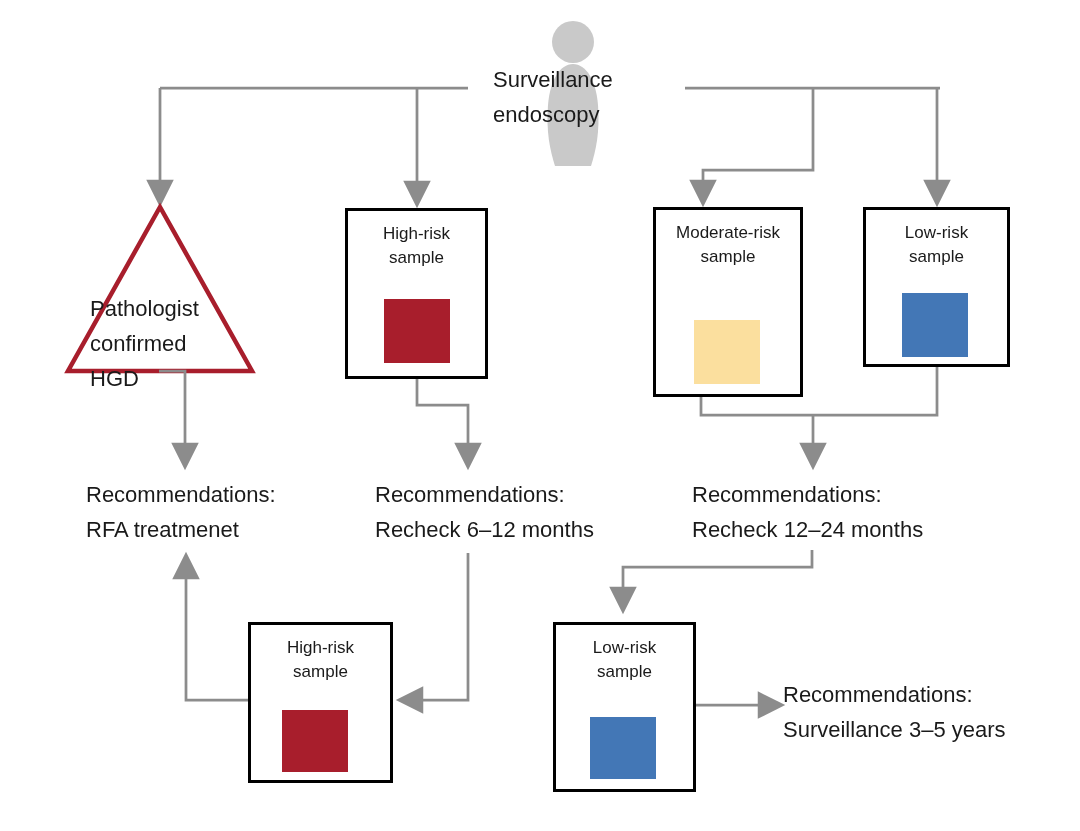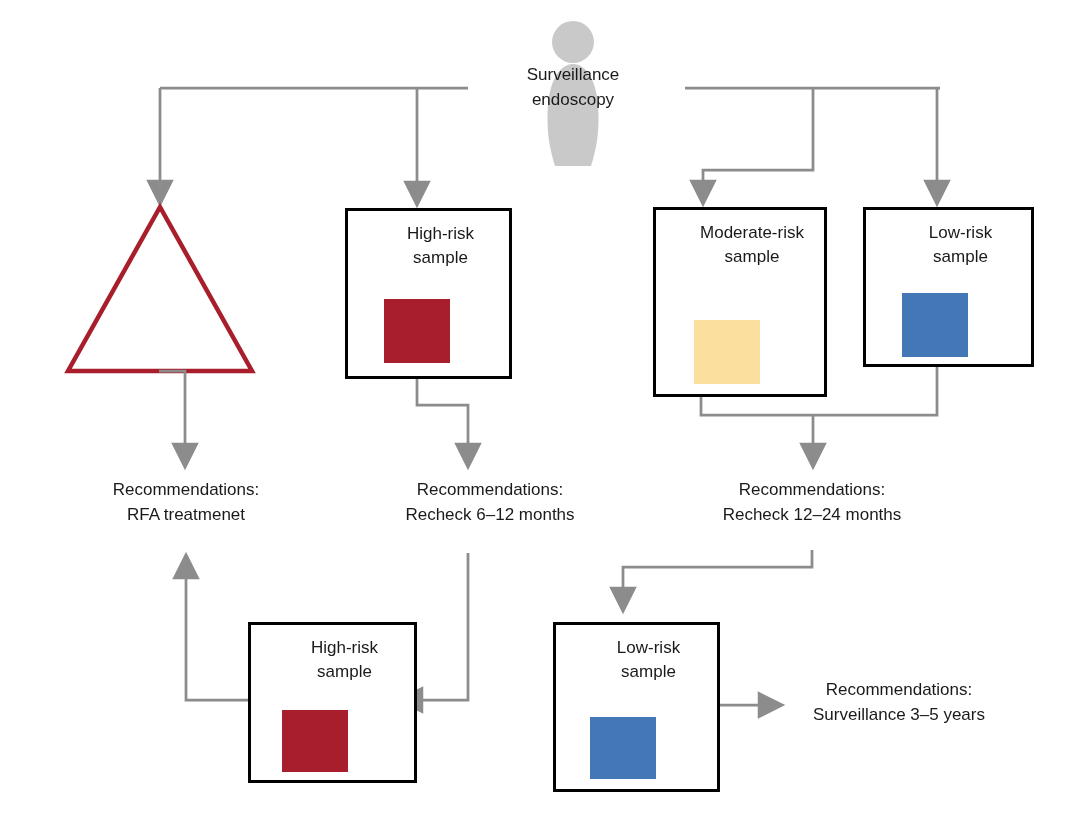--- a/index.html
+++ b/index.html
@@ -9,37 +9,37 @@
     overflow:hidden;
   }
   svg.layer { position:absolute; left:0; top:0; width:1080px; height:831px; }
   .connector { fill:none; stroke:var(--c-connector,#8c8c8c); stroke-width:2.75px; }
   .arrowhead { fill:var(--c-connector,#8c8c8c); }
   .tri { fill:#ffffff; stroke:var(--c-triangle_stroke,#a81e2c); stroke-width:4.5px; }
   .person { fill:var(--c-person,#c9c9c9); }
 
   .box {
     position:absolute; background:#ffffff;
-    border:3px solid var(--c-box_border,#000); text-align:center;padding-left:24px;
+    border:3px solid var(--c-box_border,#000); text-align:center;
   }
   .box-label { margin-top:11px; font-size:17px; line-height:24px; white-space:pre-line; }
   .sq { position:absolute; width:66px; height:64px; }
 
   .box-high-top    { left:345px; top:208px; width:137px; height:165px; }
   .box-high-top .sq    { left:36px;  top:88px;  }
   .box-moderate    { left:653px; top:207px; width:144px; height:184px; }
   .box-moderate .sq    { left:38px;  top:110px; }
   .box-low-top     { left:863px; top:207px; width:141px; height:154px; }
   .box-low-top .sq     { left:36px;  top:83px;  }
   .box-high-bottom { left:248px; top:622px; width:139px; height:155px; }
   .box-high-bottom .sq { left:31px;  top:85px;  height:62px; }
   .box-low-bottom  { left:553px; top:622px; width:137px; height:164px; }
   .box-low-bottom  .sq { left:34px;  top:92px;  height:62px; }
 
-  .txt { position:absolute; font-size:17px; line-height:25px; text-align:center; white-space:pre-line; }
+  .txt { position:absolute; font-size:22px; line-height:35px; white-space:pre-line; }
   .txt-title        { left:493px; top:62px;  width:160px; }
   .txt-triangle     { left:90px;  top:291px; width:140px; }
   .txt-rfa          { left:86px;  top:477px; width:200px; }
   .txt-recheck6     { left:375px; top:477px; width:230px; }
   .txt-recheck12    { left:692px; top:477px; width:240px; }
   .txt-surveillance { left:783px; top:677px; width:232px; }
 </style>
 </head>
 <body>
 
@@ -79,20 +79,23 @@
     <path class="connector" marker-end="url(#arw)" d="M248,700 L186,700 L186,560"></path>
 
     <path class="connector" marker-end="url(#arw)" d="M812,550 L812,567 L623,567 L623,606"></path>
 
     <path class="connector" marker-end="url(#arw)" d="M696,705 L777,705"></path>
   </svg>
 
   <div class="txt txt-title">Surveillance
 endoscopy</div>
 
+  <div class="txt txt-triangle">Pathologist
+confirmed
+HGD</div>
 
   <div class="box box-high-top">
     <div class="box-label">High-risk
 sample</div>
     <div class="sq" style="background-color: rgb(168, 30, 44);"></div>
   </div>
 
   <div class="box box-moderate">
     <div class="box-label">Moderate-risk
 sample</div>

